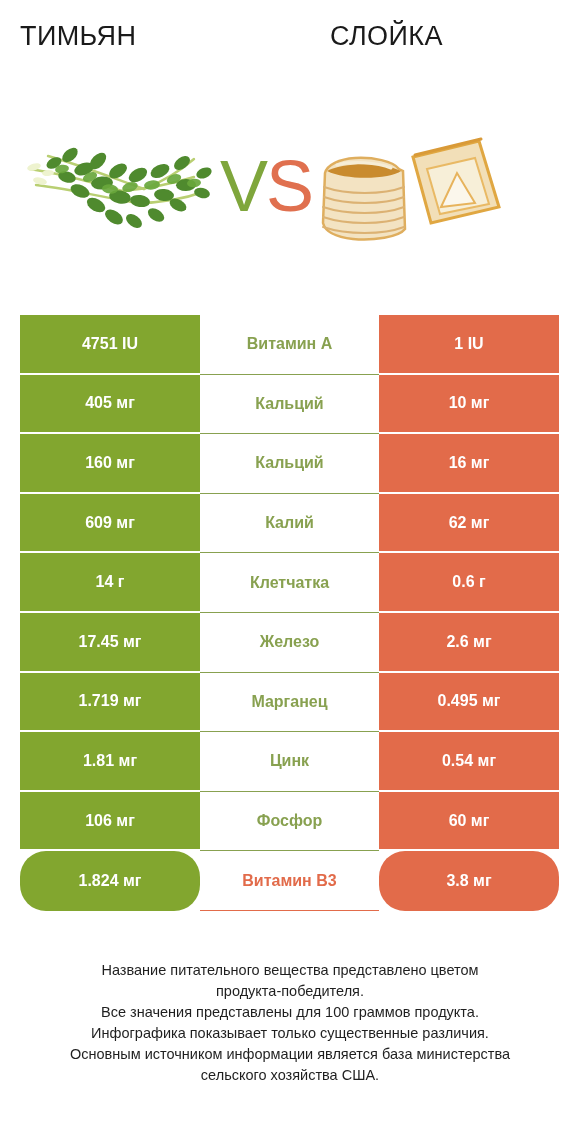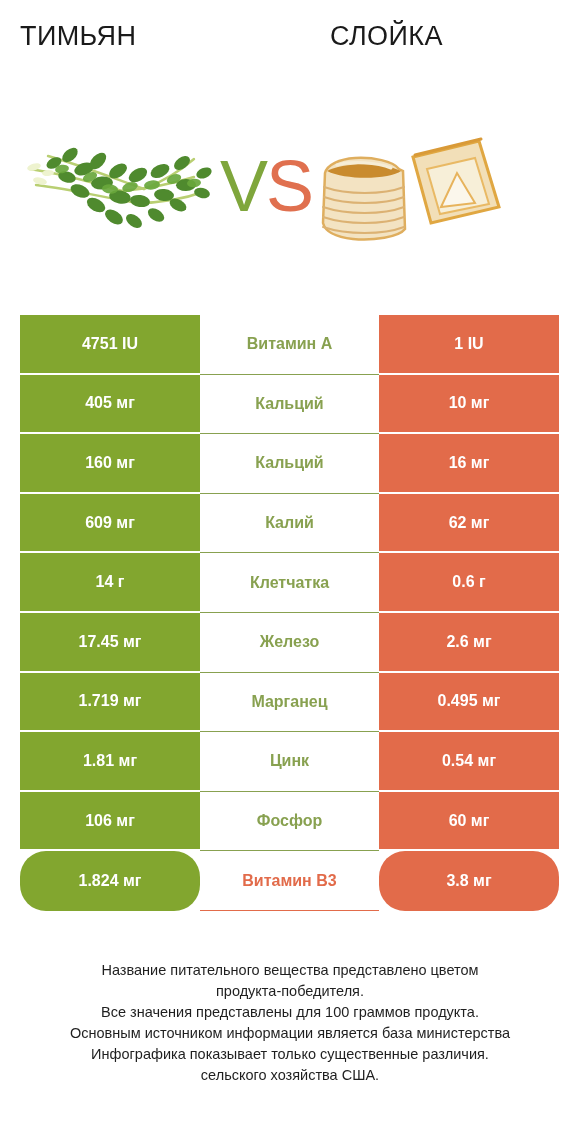--- a/index.html
+++ b/index.html
@@ -296,16 +296,16 @@
       <div class="cell cell-left">1.824 мг</div>
       <div class="cell cell-mid">Витамин B3</div>
       <div class="cell cell-right">3.8 мг</div>
     </div>
   </div>
 
 <div class="footer">
     <span class="footer-line">Название питательного вещества представлено цветом</span>
     <span class="footer-line">продукта-победителя.</span>
     <span class="footer-line">Все значения представлены для 100 граммов продукта.</span>
+    <span class="footer-line">Инфографика показывает только существенные различия.</span>
     <span class="footer-line">Основным источником информации является база министерства</span>
-    <span class="footer-line">Инфографика показывает только существенные различия.</span>
     <span class="footer-line">сельского хозяйства США.</span>
   </div>
 
 </body></html>

